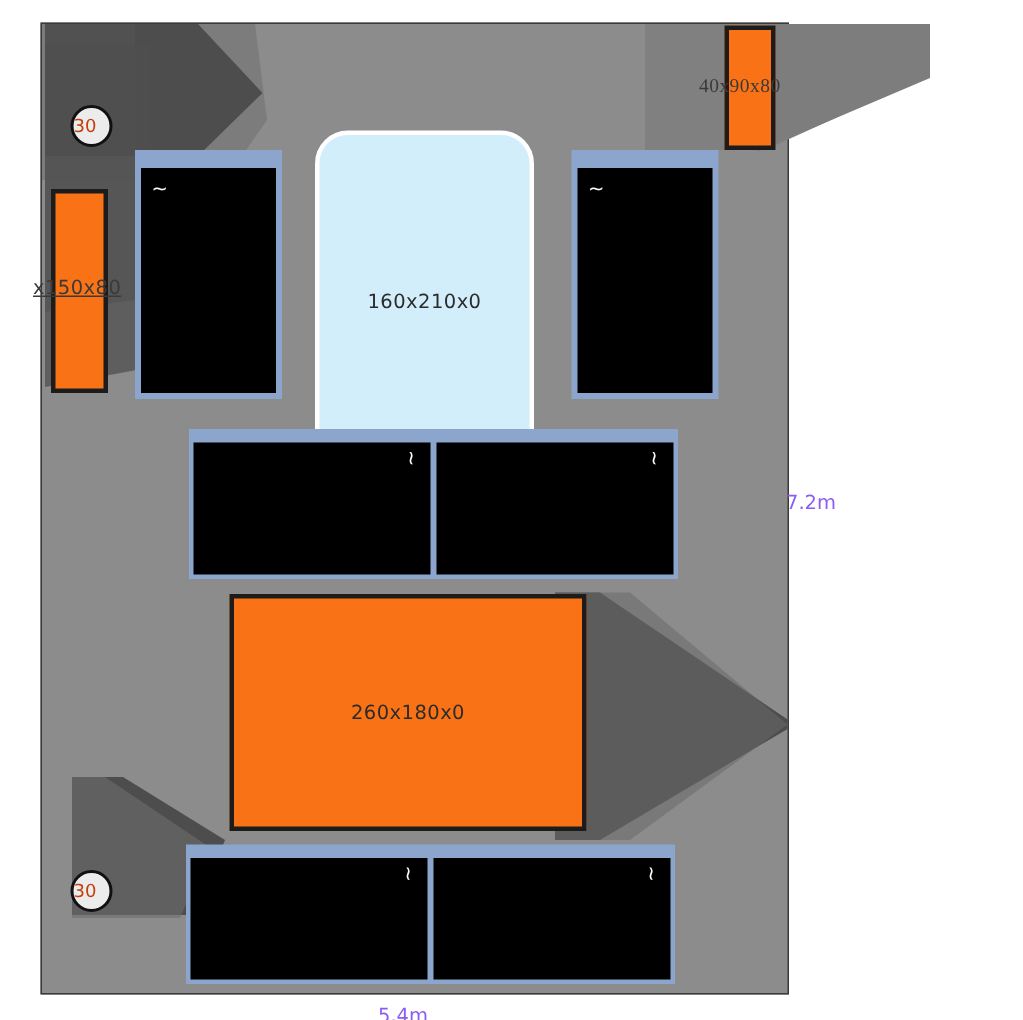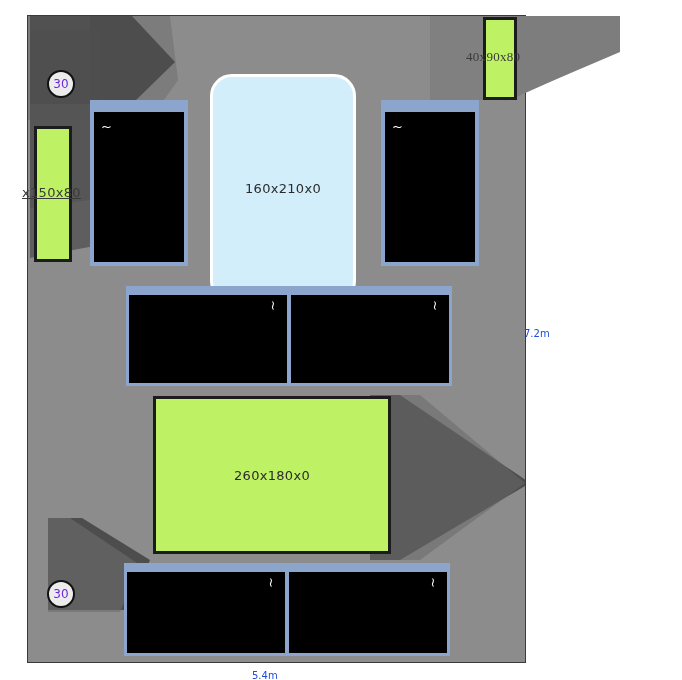--- a/index.html
+++ b/index.html
@@ -72,21 +72,21 @@
     align-items: center;
     justify-content: center;
   }
   .mat .lbl {
     color: #2b2b2b;
     font-size: 13px;
     letter-spacing: 0.3px;
   }
   
   .block-light {
-    background: #bef264;
+    background: #f97316;
     border: 3px solid #1c1c1c;
     display: flex;
     align-items: center;
     justify-content: center;
   }
   .block-light .lbl {
     color: #2b2b2b;
     font-size: 13px;
     letter-spacing: 0.3px;
   }
@@ -102,29 +102,28 @@
   .badge {
     position: absolute;
     width: 28px;
     height: 28px;
     border-radius: 50%;
     background: #ececec;
     border: 2.5px solid #111111;
     box-sizing: border-box;
     display: flex;
     align-items: center;
-    justify-content: center;
     font-size: 12px;
-    color: #6d28d9;
+    color: #c2410c;
   }
   
   .dim {
     position: absolute;
-    color: #1d4ed8;
-    font-size: 10px;
+    color: #8b5cf6;
+    font-size: 13px;
     white-space: nowrap;
   }
 </style>
 </head>
 <body>
 
 <div id="plan">
 
   <div class="room"></div>
 
@@ -155,21 +154,21 @@
   </svg>
 
   <div class="item block-light" style="left:34px; top:126px; width:38px; height:136px;">
   </div>
   <div class="float-label" style="left:22px; top:185px;text-decoration:underline;">x150x80</div>
 
   <div class="item block-light" style="left:483px; top:17px; width:34px; height:83px;">
   </div>
   <div class="float-label" style="left:466px; top:49px;font-family:Liberation Serif, serif;">40x90x80</div>
 
-  <div class="item mat" style="left:210px; top:74px; width:146px; height:229px;border-radius:22px;">
+  <div class="item mat" style="left:210px; top:87px; width:146px; height:229px;border-radius:22px;">
     <span class="lbl">160x210x0</span>
   </div>
 
   <div class="item box-dark" style="left:90px; top:100px; width:98px; height:166px;">
     <div class="inner" style="left:4px; top:12px; right:4px; bottom:4px;">
       <span class="tilde" style="left:7px; top:8px;">~</span>
     </div>
   </div>
 
   <div class="item box-dark" style="left:381px; top:100px; width:98px; height:166px;">

